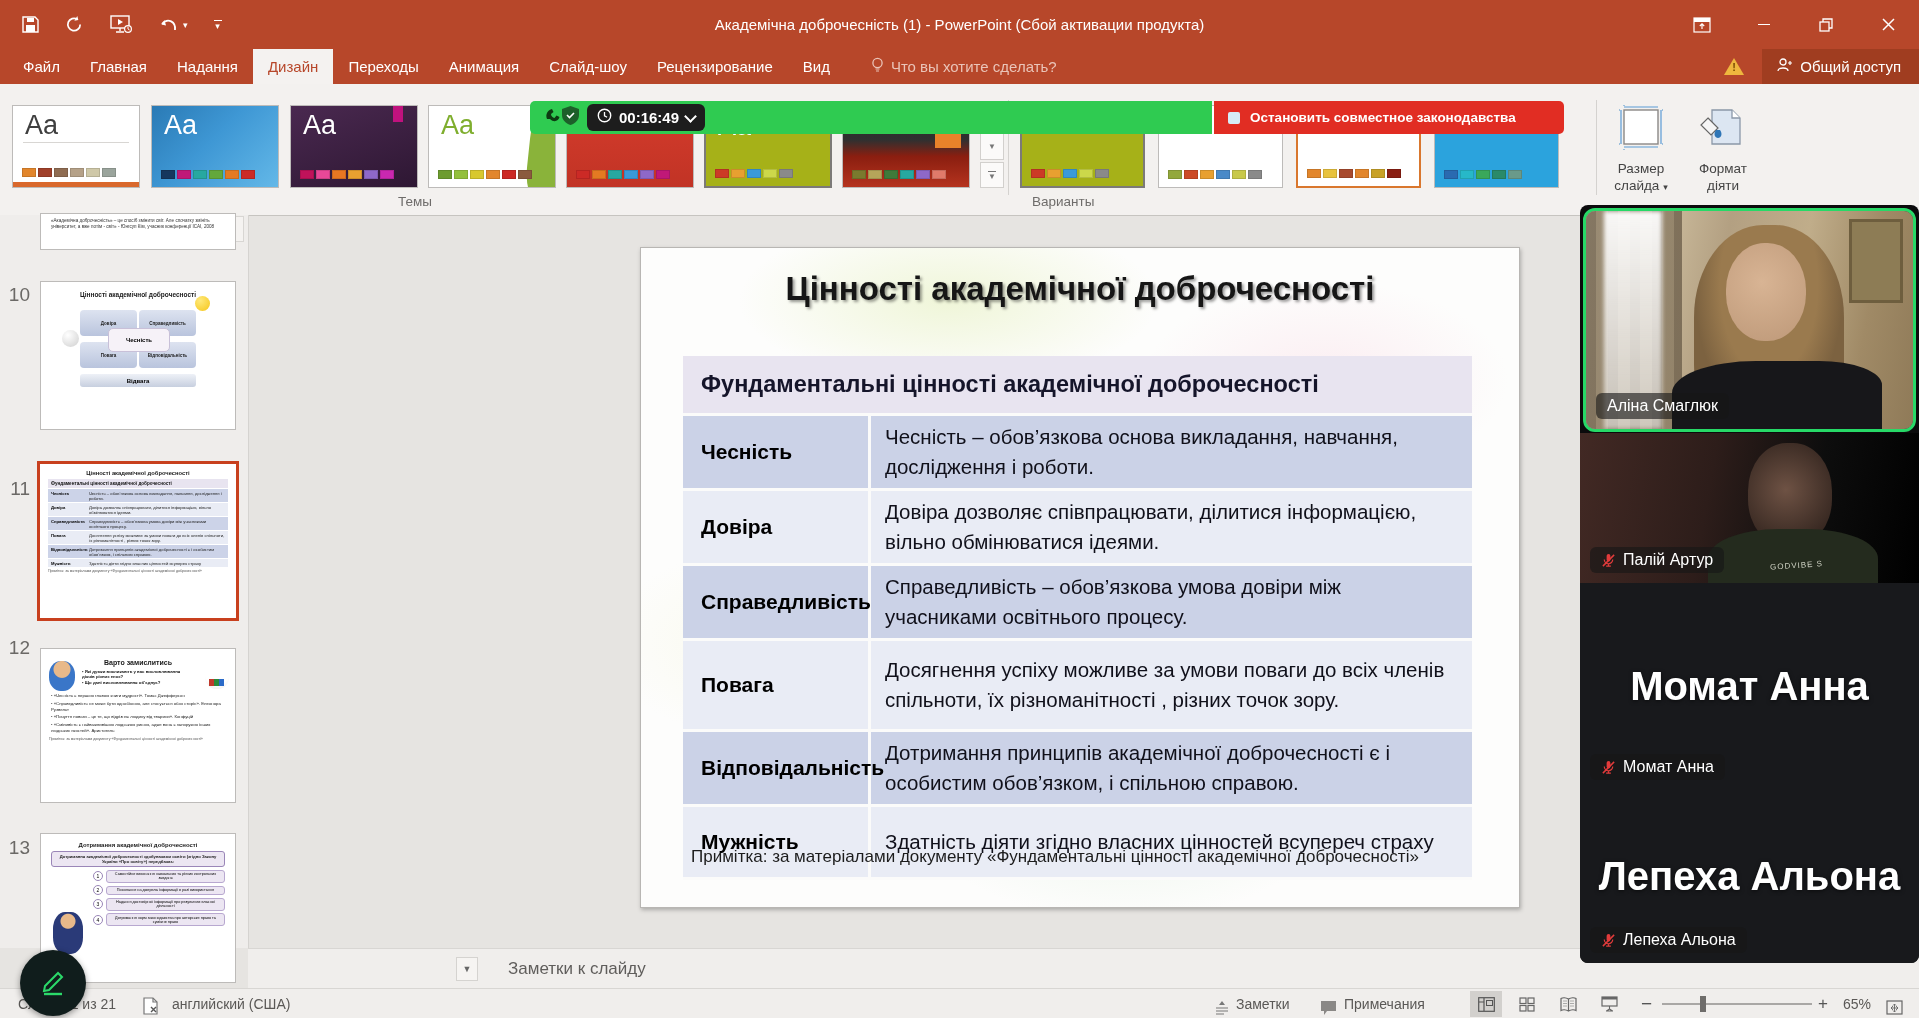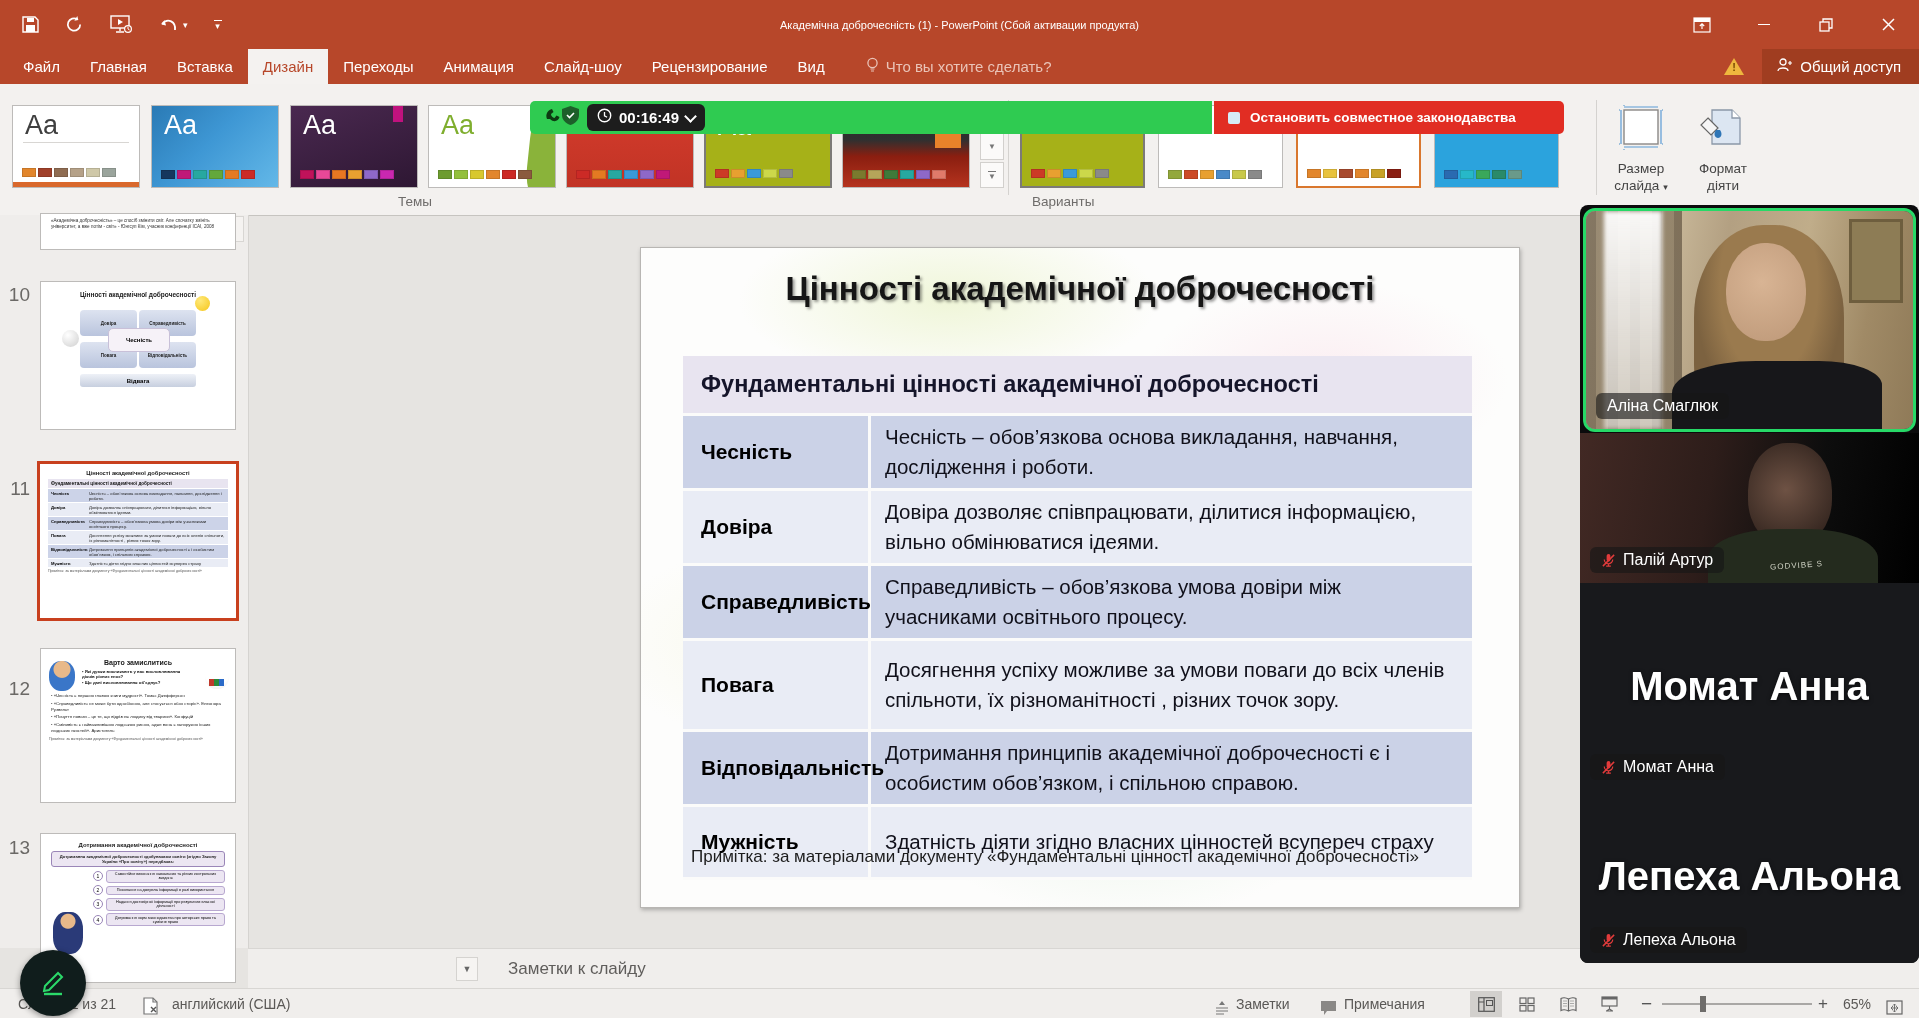--- a/index.html
+++ b/index.html
@@ -2,21 +2,21 @@
 <html><head>
 <meta charset="utf-8">
 <style>
   html,body{margin:0;padding:0}
   body{width:1919px;height:1018px;position:relative;overflow:hidden;
        font-family:"Liberation Sans",sans-serif;background:#e6e4e1;}
   
   .titlebar{position:absolute;left:0;top:0;width:1919px;height:49px;background:#b7472a;color:#fff;}
   .qat{position:absolute;left:22px;top:0;height:49px;display:flex;align-items:center;gap:26px;}
   .qat svg{display:block}
-  .win-title{position:absolute;left:0;top:0;width:1919px;height:49px;display:flex;align-items:center;justify-content:center;font-size:11px;color:#fff;text-align:right;}
+  .win-title{position:absolute;left:0;top:0;width:1919px;height:49px;display:flex;align-items:center;justify-content:center;font-size:15px;color:#fff;text-align:right;}
   .winbtns{position:absolute;right:0;top:0;height:49px;display:flex;align-items:center;}
   .winbtn{width:62px;height:49px;display:flex;align-items:center;justify-content:center;cursor:default}
   
   .tabrow{position:absolute;left:0;top:49px;width:1919px;height:35px;background:#b7472a;display:flex;align-items:stretch;}
   .tabs{display:flex;padding-left:8px}
   .tab{color:#fff;font-size:15px;padding:0 15px;display:flex;align-items:center;}
   .tab.active{background:#f4f2f0;color:#b7472a;}
   .tellme{display:flex;align-items:center;gap:7px;margin-left:26px;color:#eac4b8;font-size:15px;}
   .share-wrap{position:absolute;right:0;top:0;height:35px;display:flex;align-items:center;}
   .warn-tri{width:0;height:0;border-left:10px solid transparent;border-right:10px solid transparent;border-bottom:17px solid #efb73e;position:relative;margin-right:18px;}
@@ -193,21 +193,21 @@
           <path d="M1 1 L12 12 M12 1 L1 12" stroke="#fff" stroke-width="1.5"></path>
         </svg>
       </span>
   </div>
 </div>
 
 <div class="tabrow">
   <div class="tabs">
     <span class="tab">Файл</span>
     <span class="tab">Главная</span>
-    <span class="tab">Вставка</span>
+    <span class="tab">Надання</span>
     <span class="tab active">Дизайн</span>
     <span class="tab">Переходы</span>
     <span class="tab">Анимация</span>
     <span class="tab">Слайд-шоу</span>
     <span class="tab">Рецензирование</span>
     <span class="tab">Вид</span>
   </div>
   <div class="tellme">
     <span><svg width="13" height="17" viewBox="0 0 13 17">
           <circle cx="6.5" cy="6" r="4.6" fill="none" stroke="#eac4b8" stroke-width="1.3"></circle>
@@ -455,21 +455,21 @@
           <span class="md">Дотримання принципів академічної доброчесності є і особистим обов’язком, і спільною справою.</span>
         </div>
       <div class="mrow">
           <span class="mt">Мужність</span>
           <span class="md">Здатність діяти згідно власних цінностей всупереч страху</span>
         </div>
     </div>
     <div class="mnote">Примітка: за матеріалами документу  «Фундаментальні цінності академічної доброчесності»</div>
   </div>
 
-  <span class="thumbnum" style="top:463px">12</span>
+  <span class="thumbnum" style="top:422px">12</span>
   <div class="thumb" style="top:433px;height:155px;">
     <div class="blob-boy"></div>
     <div class="blob-read">
         <i></i>
       </div>
     <div class="mini-title" style="font-size:7px;margin-top:10px;">Варто замислитись</div>
     <div style="width:112px;margin:3px auto 0 auto;font-size:4.3px;font-weight:bold;line-height:5.4px;color:#111;">
       <div>• Які думки викликають у вас  висловлювання діячів різних епох?</div>
       <div>• Що дані висловлювання об’єднує?</div>
     </div>

